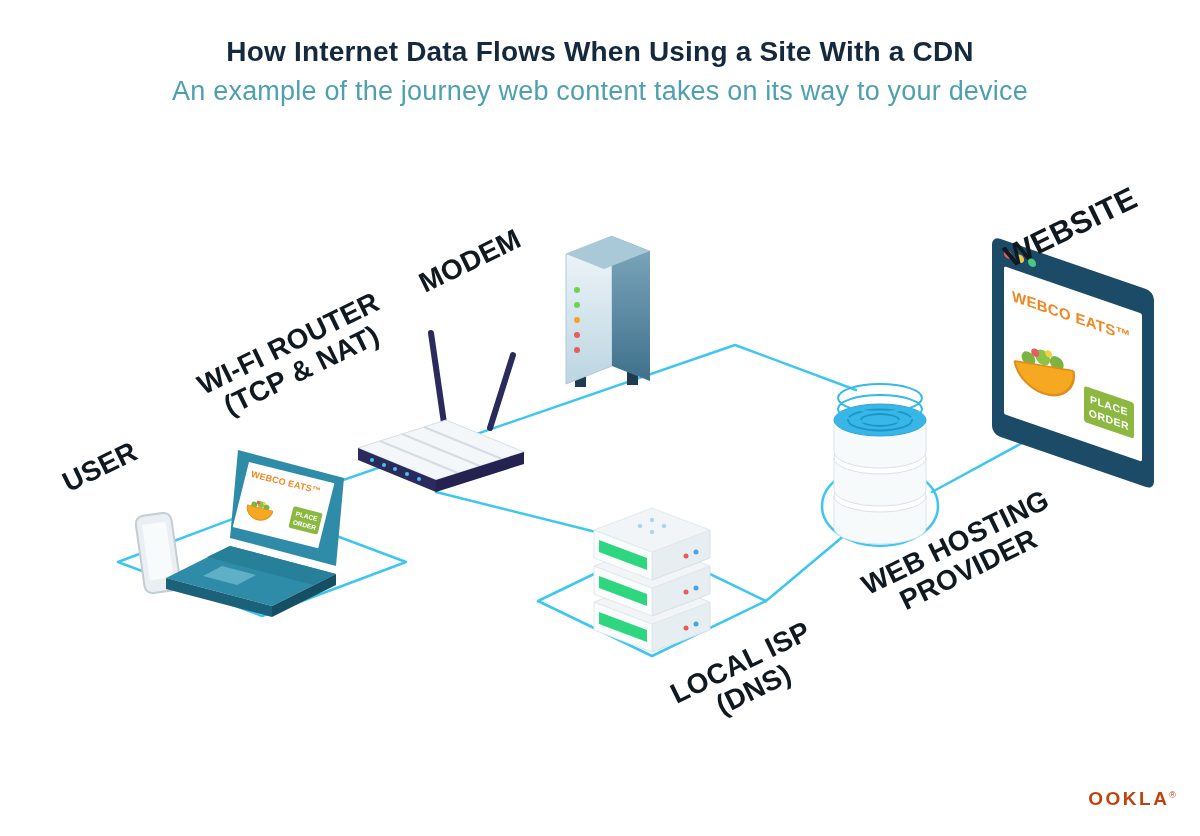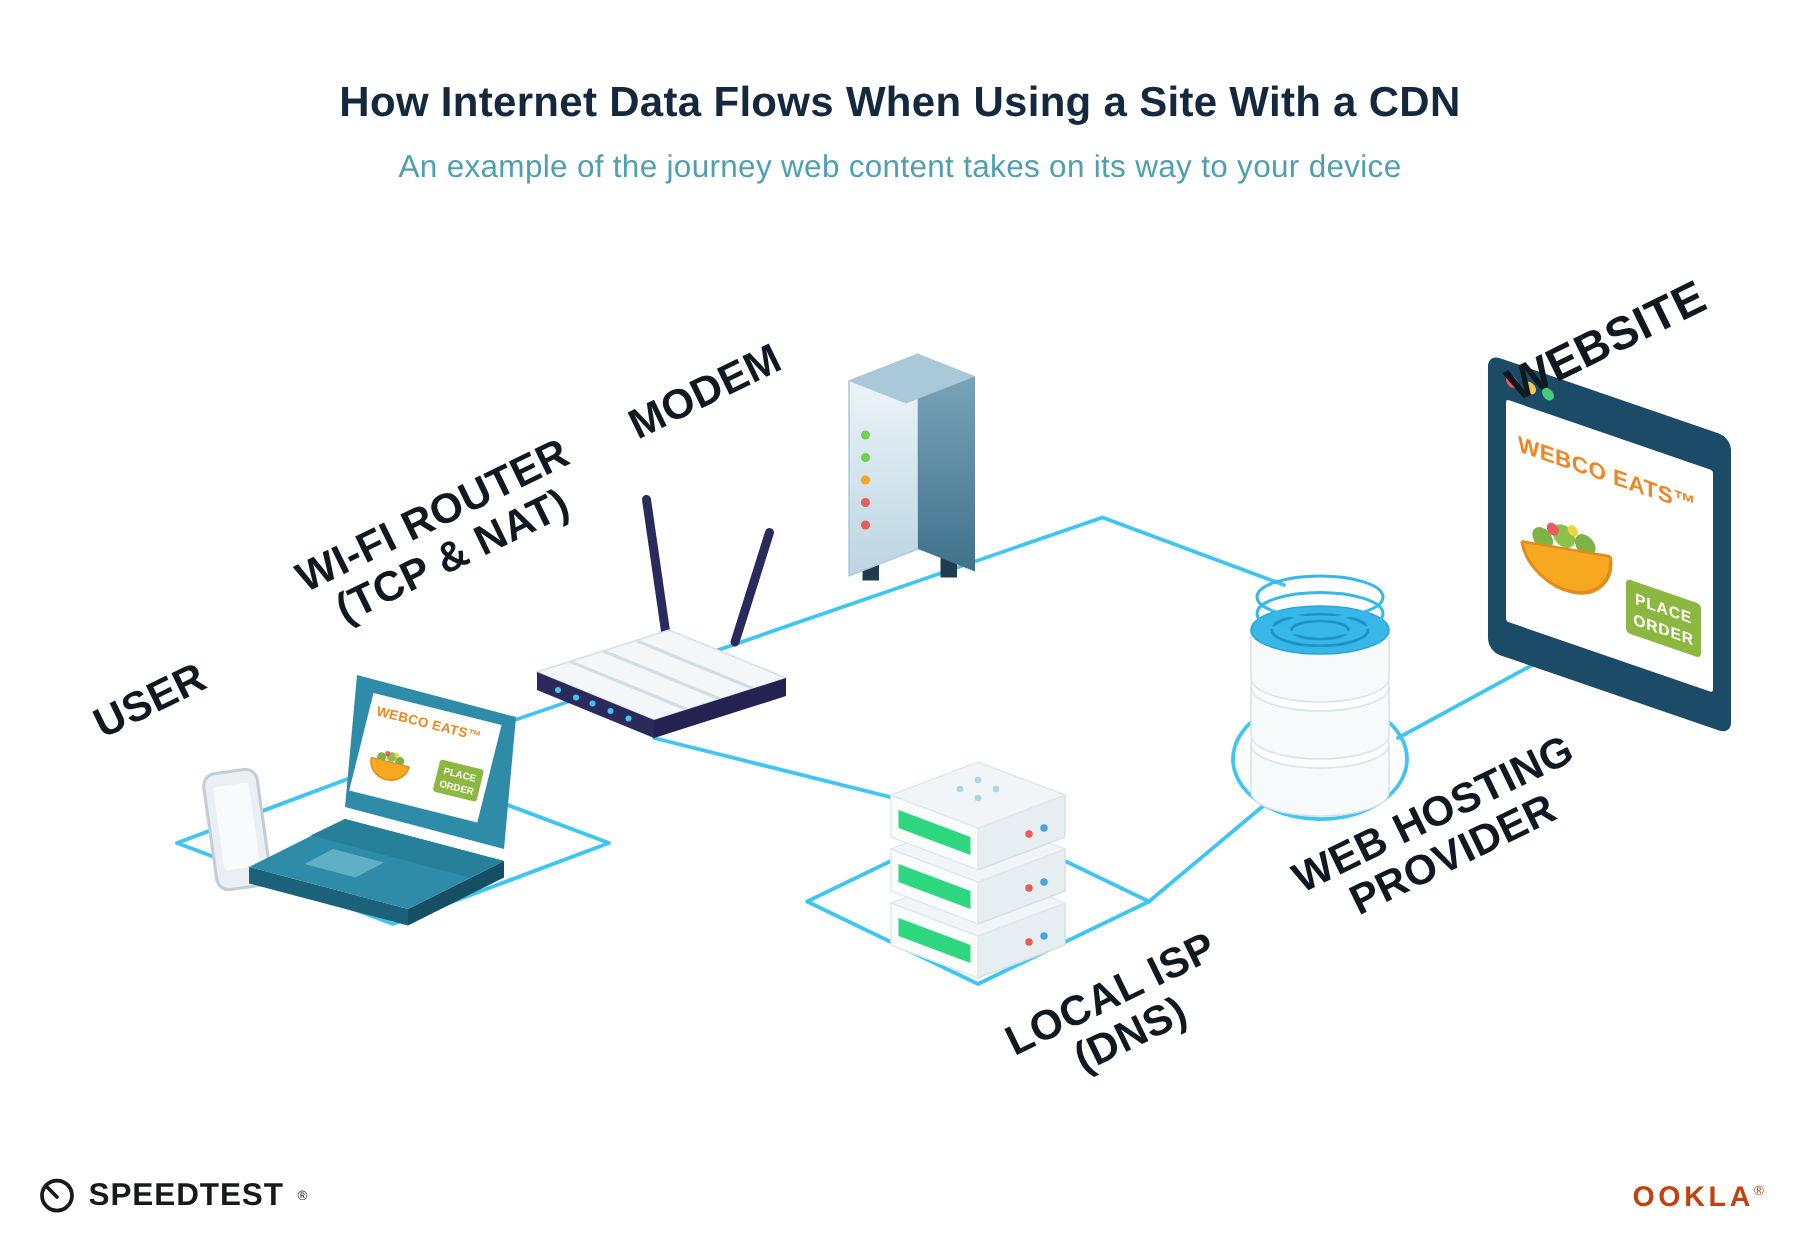--- a/index.html
+++ b/index.html
@@ -1,20 +1,20 @@
 <!DOCTYPE html>
 <html><head>
 <meta charset="utf-8">
 <style>
   html,body{margin:0;padding:0;background:#fff;}
   .canvas{position:relative;width:1200px;height:836px;background:#ffffff;overflow:hidden;
           font-family:"Liberation Sans", sans-serif;}
   header{position:absolute;top:36px;left:0;width:100%;text-align:center;}
-  .title{margin:16px;font-size:28px;font-weight:700;color:#15293E;letter-spacing:.2px;}
-  .subtitle{margin:8px 0 0 0;font-size:21px;font-weight:400;color:#4FA0AF;letter-spacing:.2px;}
+  .title{margin:0;font-size:28px;font-weight:700;color:#15293E;letter-spacing:.2px;}
+  .subtitle{margin:8px 0 0 0;font-size:27px;font-weight:400;color:#4FA0AF;letter-spacing:.2px;}
   .diagram{position:absolute;inset:0;}
   .diagram svg{position:absolute;inset:0;}
   .iso-label{position:absolute;transform:translate(-50%,-50%) rotate(-26deg);
              font-weight:700;font-size:28px;color:#101820;letter-spacing:.3px;
              text-align:center;line-height:1.06;white-space:nowrap;}
   .lbl-user{left:100px;top:467px;}
   .lbl-router{left:295px;top:357px;}
   .lbl-modem{left:470px;top:261px;}
   .lbl-isp{left:747px;top:676px;}
   .lbl-hosting{left:962px;top:556px;}
@@ -194,26 +194,18 @@
       <div>(DNS)</div>
     </div>
     <div class="iso-label lbl-hosting">
       <div>WEB HOSTING</div>
       <div>PROVIDER</div>
     </div>
     <div class="iso-label lbl-website">WEBSITE</div>
   </div>
 
   <footer>
-    <div class="speedtest">
-      <svg width="26" height="26" viewBox="0 0 26 26">
-        <circle cx="13" cy="13" r="10" fill="none" stroke="#17191B" stroke-width="2.5"></circle>
-        <line x1="13" y1="14" x2="6.5" y2="7.5" stroke="#17191B" stroke-width="2.5" stroke-linecap="round"></line>
-      </svg>
-      <span>SPEEDTEST</span>
-        <sup>®</sup>
-    </div>
     <div class="ookla">
       <span>OOKLA</span><sup>®</sup>
     </div>
   </footer>
 
 </div>
 
 </body></html>

